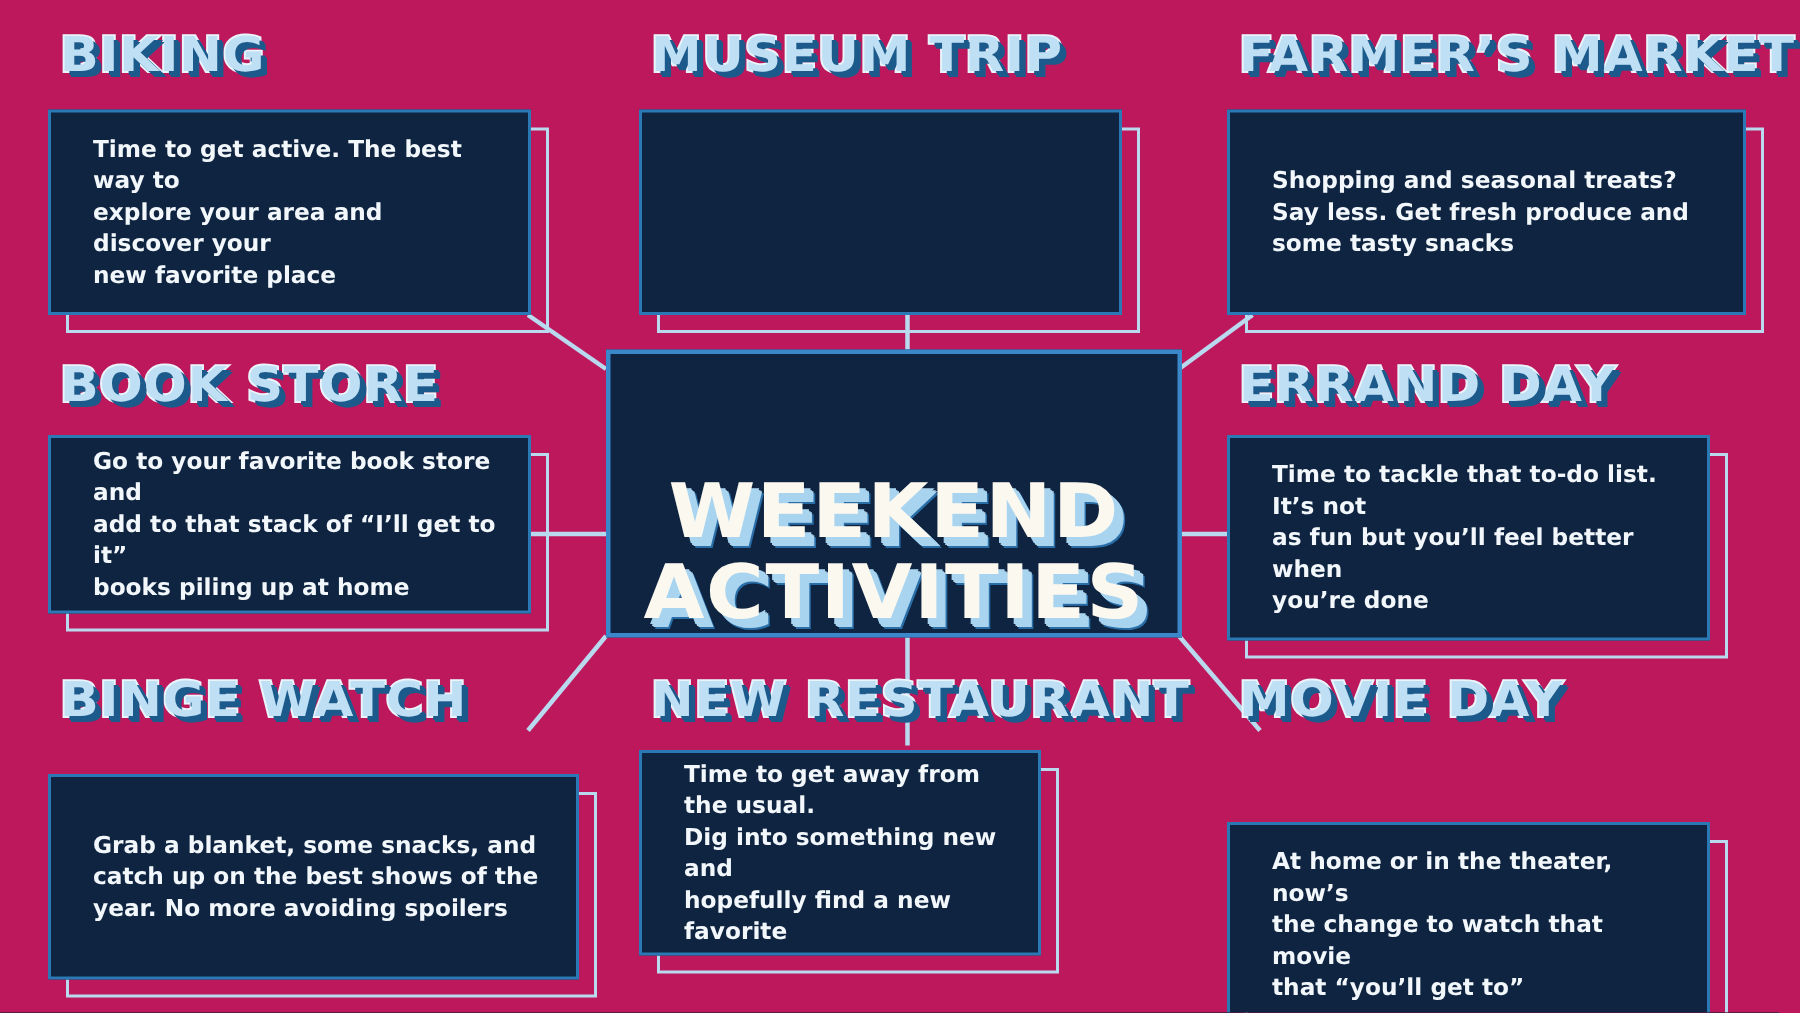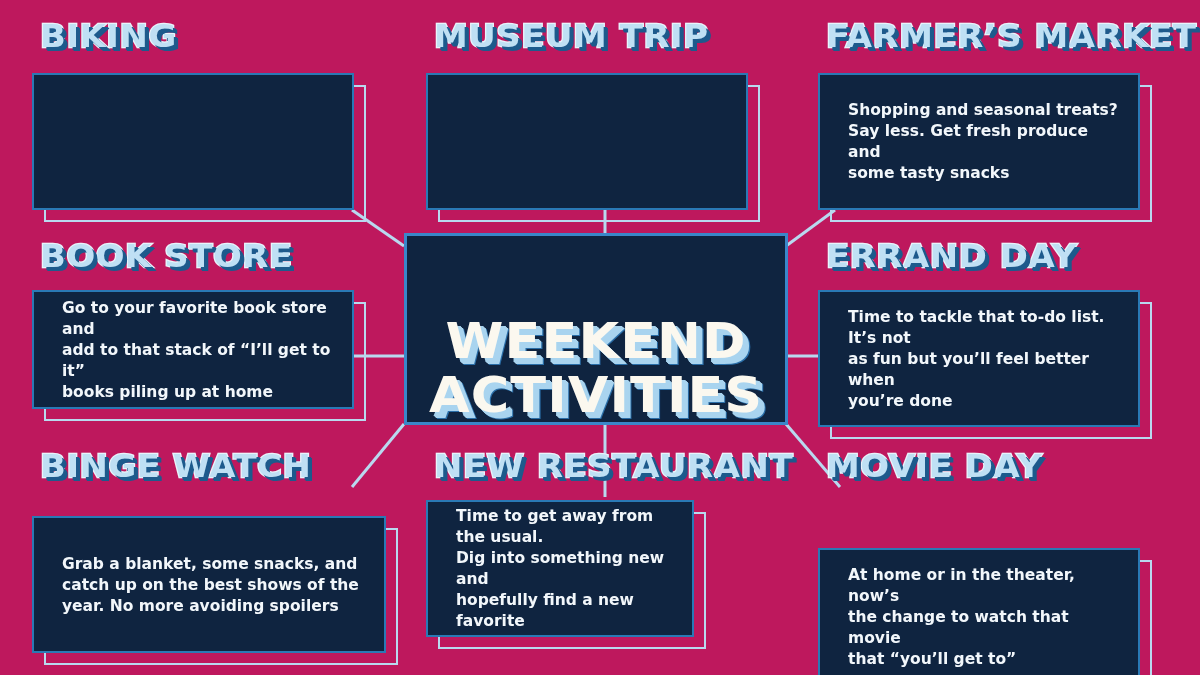--- a/index.html
+++ b/index.html
@@ -149,34 +149,37 @@
 
       <line x1="786" y1="424" x2="840" y2="487"></line>
     </g>
   </svg>
 
   <div class="node" style="left:32px; top:18px; width:322px;">
     <h2 class="node-title">BIKING</h2>
     <div class="card-wrap" style="top:55px; width:322px; height:137px;">
       <div class="card-ghost"></div>
       <div class="card-box"></div>
+      <p class="card-text">Time to get active. The best way to
+explore your area and discover your
+new favorite place</p>
     </div>
   </div>
 
   <div class="node" style="left:426px; top:18px; width:322px;">
     <h2 class="node-title">MUSEUM TRIP</h2>
     <div class="card-wrap" style="top:55px; width:322px; height:137px;">
       <div class="card-ghost"></div>
       <div class="card-box"></div>
     </div>
   </div>
 
   <div class="node" style="left:818px; top:18px; width:322px;">
     <h2 class="node-title">FARMER’S MARKET</h2>
-    <div class="card-wrap" style="top:55px; width:322px; height:137px;">
+    <div class="card-wrap" style="top:55px; width:322px; height:137px;padding-left:24px;">
       <div class="card-ghost"></div>
       <div class="card-box"></div>
       <p class="card-text">Shopping and seasonal treats?
 Say less. Get fresh produce and
 some tasty snacks</p>
     </div>
   </div>
 
   <div class="node" style="left:32px; top:238px; width:322px;">
     <h2 class="node-title">BOOK STORE</h2>

